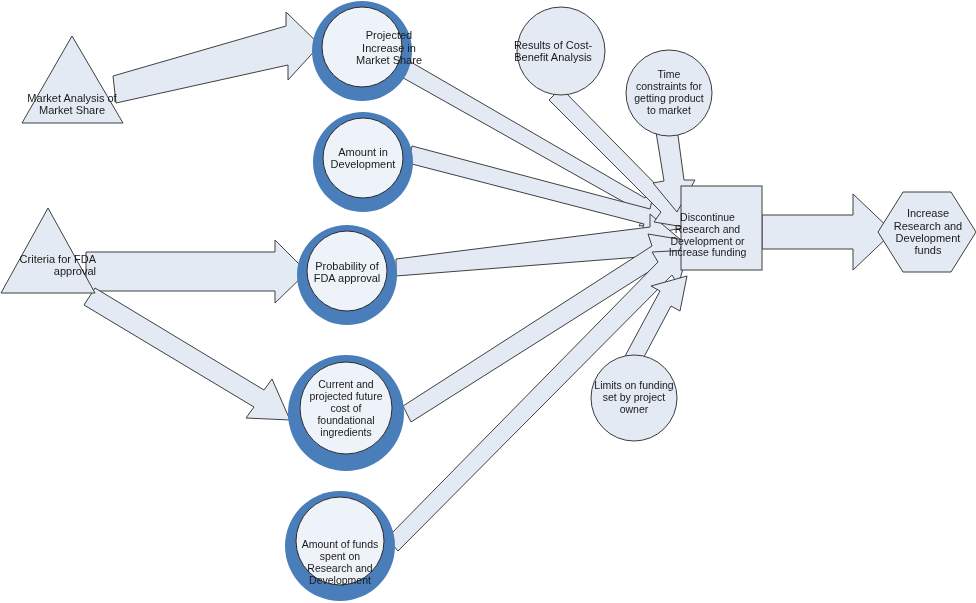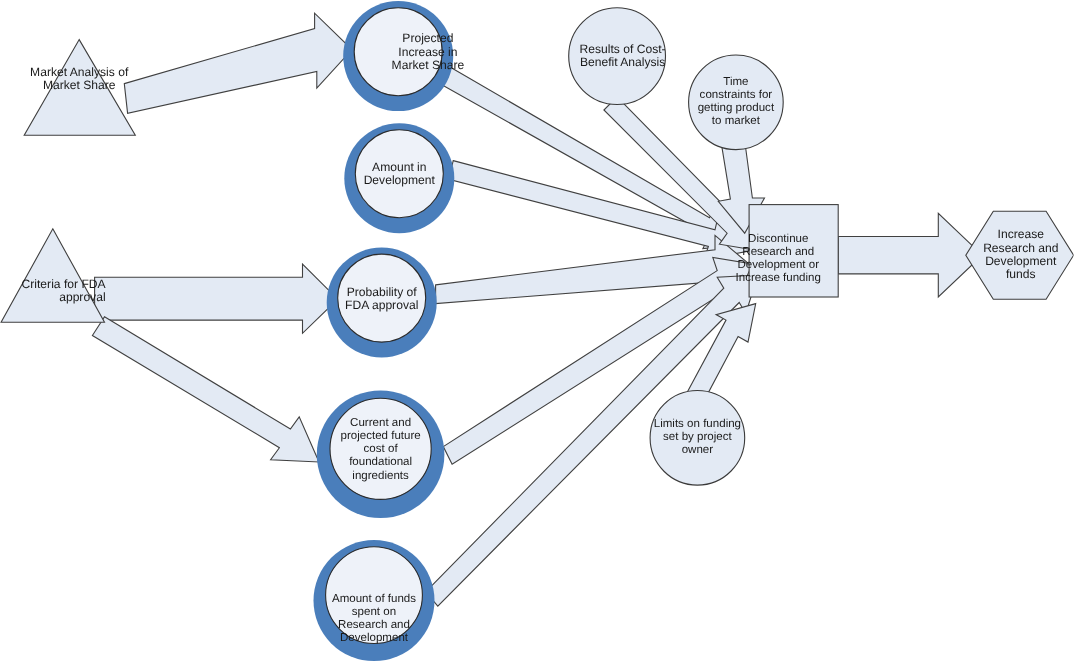--- a/index.html
+++ b/index.html
@@ -84,35 +84,35 @@
     <circle class="plain-circle" cx="669" cy="93" r="43"></circle>
 
     <circle class="plain-circle" cx="634" cy="398" r="43"></circle>
 
     <rect class="shape-fill" x="681" y="186" width="81" height="84"></rect>
 
     <polygon class="shape-fill" points="903,192 951,192 976,232 951,272 903,272 878,232"></polygon>
 
   </svg>
 
-  <div class="node-label lbl-11" style="left:20px;top:48px;width:104px;height:48px;">Market Analysis of Market Share</div>
+  <div class="node-label lbl-11" style="left:20px;top:80px;width:104px;height:48px;">Market Analysis of Market Share</div>
 
   <div class="node-label lbl-11" style="left:0px;top:248px;width:96px;height:34px;text-align:right;">Criteria for FDA approval</div>
 
   <div class="node-label lbl-11" style="left:320px;top:23px;width:80px;height:50px;margin-left:29px;">Projected Increase in Market Share</div>
 
   <div class="node-label lbl-11" style="left:323px;top:140px;width:80px;height:36px;">Amount in Development</div>
 
   <div class="node-label lbl-11" style="left:307px;top:248px;width:80px;height:48px;">Probability of FDA approval</div>
 
   <div class="node-label lbl-10" style="left:304px;top:373px;width:84px;height:72px;">Current and projected future cost of foundational ingredients</div>
 
   <div class="node-label lbl-10" style="left:300px;top:528px;width:80px;height:70px;">Amount of funds spent on Research and Development</div>
 
-  <div class="node-label lbl-11" style="left:526px;top:26px;width:80px;height:50px;">Results of Cost-Benefit Analysis</div>
+  <div class="node-label lbl-11" style="left:513px;top:26px;width:80px;height:50px;">Results of Cost-Benefit Analysis</div>
 
   <div class="node-label lbl-10" style="left:632px;top:59px;width:74px;height:68px;">Time constraints for getting product to market</div>
 
   <div class="node-label lbl-10" style="left:594px;top:370px;width:80px;height:56px;">Limits on funding set by project owner</div>
 
   <div class="node-label lbl-10" style="left:665px;top:186px;width:85px;height:99px;">Discontinue Research and Development or Increase funding</div>
 
   <div class="node-label lbl-11" style="left:888px;top:196px;width:80px;height:72px;">Increase Research and Development funds</div>
 
 </div>

